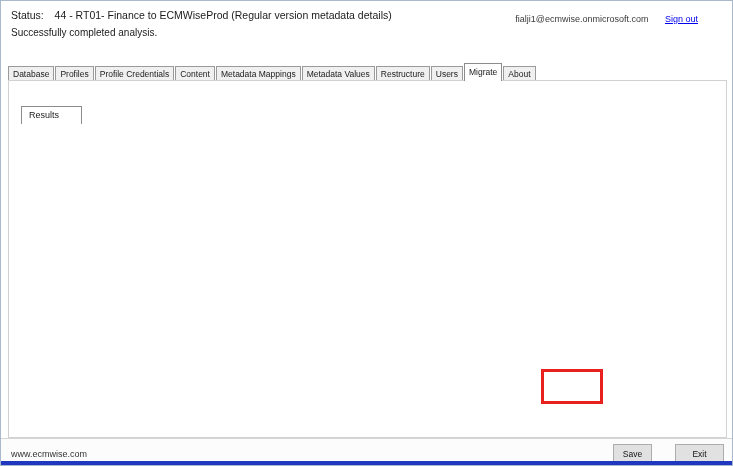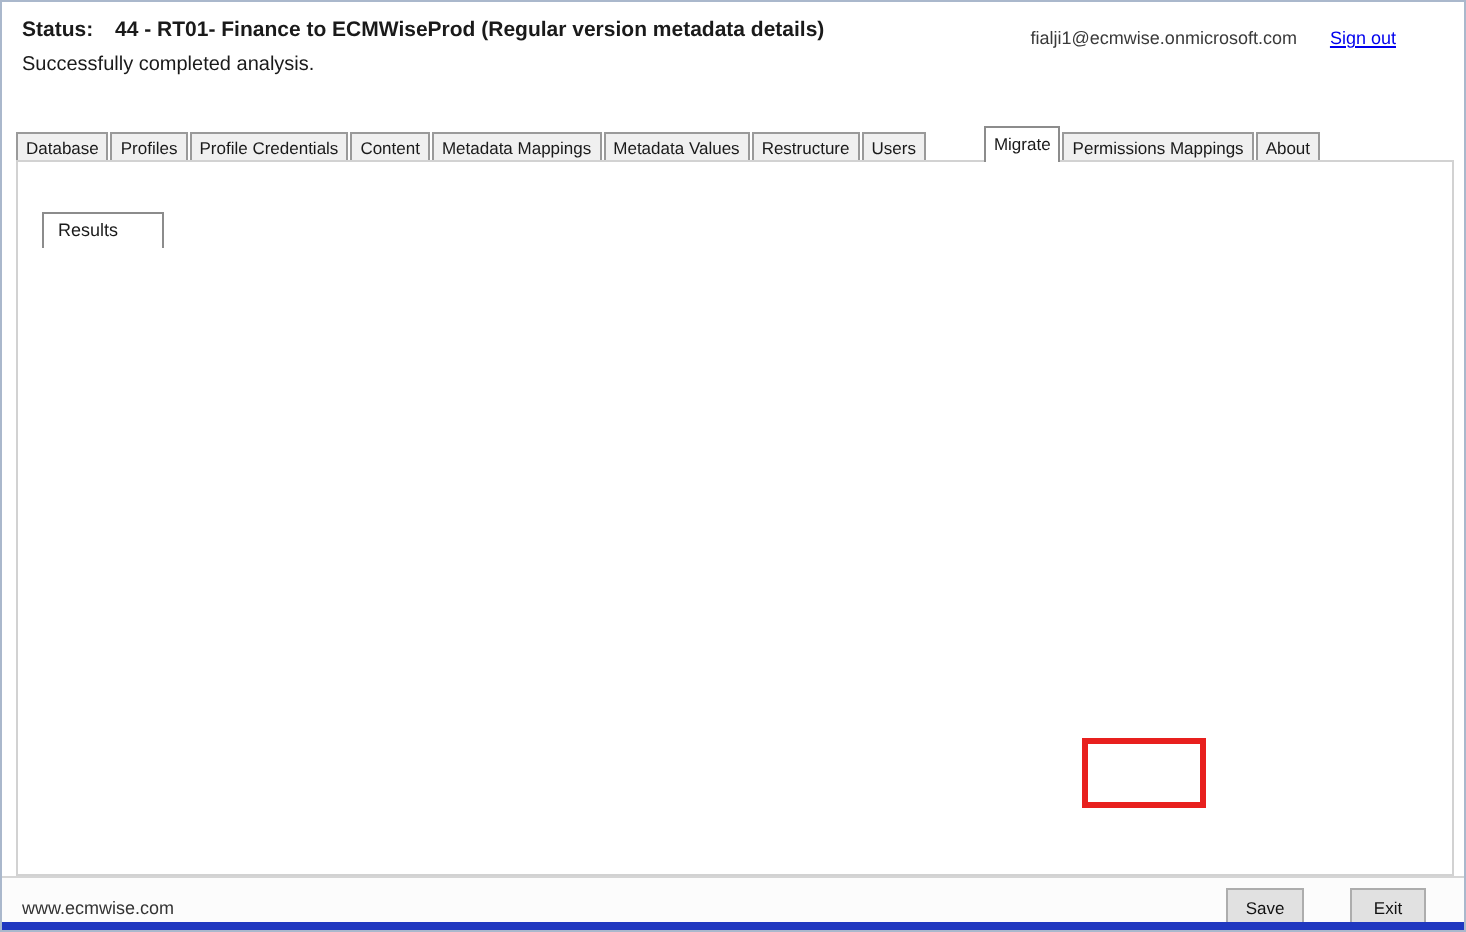--- a/index.html
+++ b/index.html
@@ -8,35 +8,35 @@
     font-family: "Liberation Sans", sans-serif;
     background: #ffffff;
     position: relative;
     border: 1px solid #aab8cc;
     overflow: hidden;
     color: #1a1a1a;
   }
   .abs { position: absolute; }
 
   
-  .status-line { left: 10px; top: 8px; font-size: 10.5px; font-weight: bold; white-space: nowrap; }
+  .status-line { left: 10px; top: 8px; font-size: 10.5px; font-weight: normal; white-space: nowrap; }
   .status-line .gap { display: inline-block; width: 8px; }
   .status-detail { left: 10px; top: 26px; font-size: 10px; }
   .account-area { right: 34px; top: 13px; font-size: 9px; white-space: nowrap; }
   .account-area .email { color: #3a3a3a; margin-right: 14px; }
   a.lnk { color: #0000EE; text-decoration: underline; cursor: pointer; }
 
   
   .tabstrip { left: 7px; top: 62px; height: 18px; display: flex; align-items: flex-end; }
   .tab {
     font-size: 8.5px; padding: 2px 4px 3px 4px; border: 1px solid #9a9a9a; border-bottom: none;
     background: #f0f0f0; margin-right: 1px; white-space: nowrap; height: 15px; display: flex; align-items: center;
     cursor: pointer;
   }
-  .tab.active { background: #ffffff; height: 18px; position: relative; z-index: 3; border-color: #8c8c8c; margin-left: 28px; }
+  .tab.active { background: #ffffff; height: 18px; position: relative; z-index: 3; border-color: #8c8c8c; }
   .main-box {
     left: 7px; top: 79px; width: 719px; height: 358px;
     border: 1px solid #d2d2d2; background: #ffffff; z-index: 1;
   }
 
   
   .progress { left: 21px; top: 86px; width: 691px; height: 12px; background: #0cac29; }
 
   
   .subtabstrip { left: 20px; top: 105px; height: 18px; display: flex; align-items: flex-end; }
@@ -88,21 +88,21 @@
   }
 
   
   .logrow { left: 25px; top: 406px; font-size: 8.8px; white-space: nowrap; }
   .logrow .loglabel { margin-right: 10px; color: #111; }
 
   
   .footer { left: 0; top: 437px; width: 733px; height: 29px; background: #fcfcfc; border-top: 1px solid #d5d5d5; }
   .site { left: 10px; top: 448px; font-size: 9px; color: #333; }
   .btn-save { left: 612px; top: 443px; width: 39px; height: 19px; }
-  .btn-exit { left: 674px; top: 443px; width: 38px; height: 19px; }
+  .btn-exit { left: 674px; top: 443px; width: 49px; height: 19px; }
   .bottom-edge { left: 0; bottom: 0; width: 733px; height: 4px; background: #2038c0; }
 </style>
 </head>
 <body>
 
 <div class="abs status-line">
   <span>Status:</span><span class="gap"></span>
   <span>44 - RT01- Finance to ECMWiseProd (Regular version metadata details)</span>
 </div>
 <div class="abs status-detail">Successfully completed analysis.</div>
@@ -116,21 +116,20 @@
 <div class="abs tabstrip">
   <div class="tab">Database</div>
   <div class="tab">Profiles</div>
   <div class="tab">Profile Credentials</div>
   <div class="tab">Content</div>
   <div class="tab">Metadata Mappings</div>
   <div class="tab">Metadata Values</div>
   <div class="tab">Restructure</div>
   <div class="tab">Users</div>
   <div class="tab active">Migrate</div>
-  <div class="tab">Permissions Mappings</div>
   <div class="tab">About</div>
 </div>
 
 <div class="abs progress"></div>
 
 <div class="abs sub-box"></div>
 <div class="abs subtabstrip">
   <div class="subtab active">Results</div>
   <div class="subtab">Monitor</div>
 </div>

